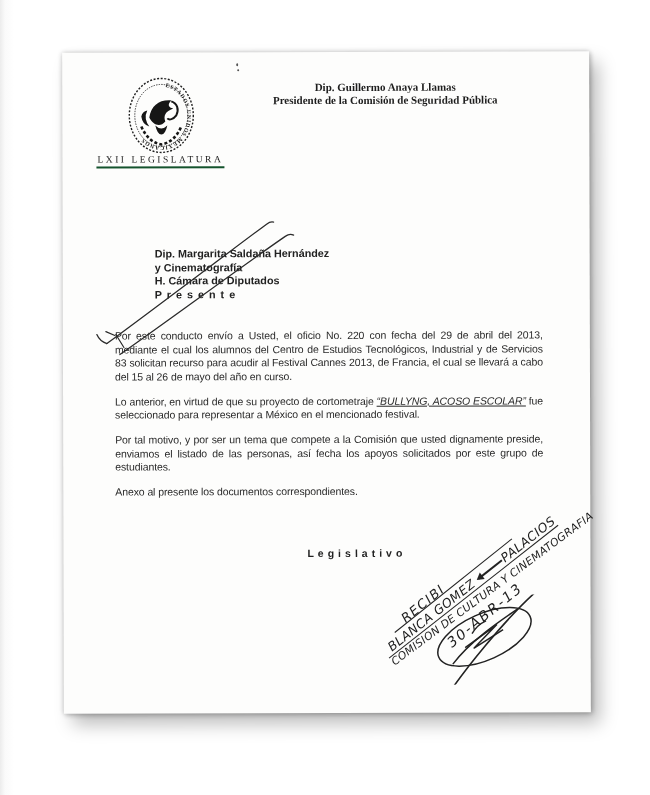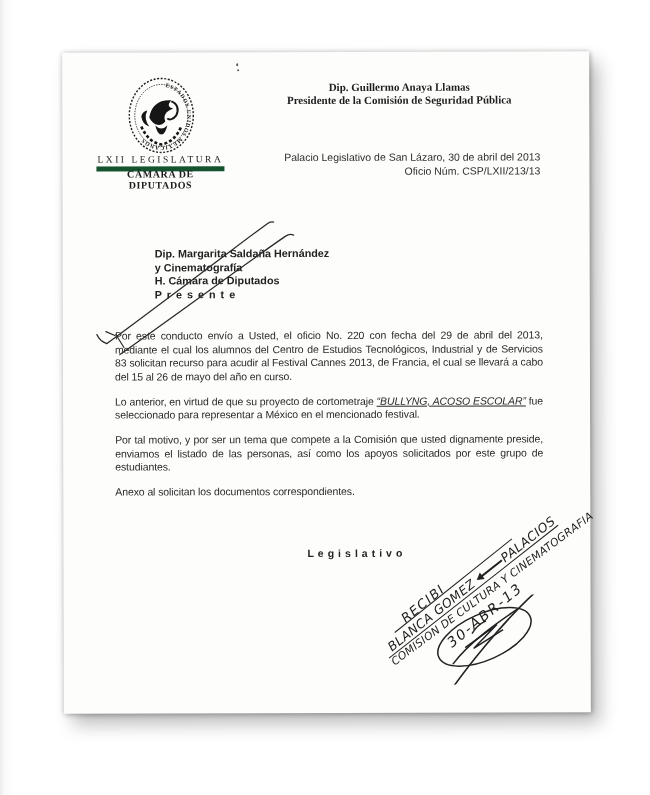--- a/index.html
+++ b/index.html
@@ -17,30 +17,30 @@
     position:absolute;left:63px;top:52px;width:527px;height:661px;
     background:#fdfdfc;
     box-shadow:0 0 5px rgba(0,0,0,.22), 9px 11px 18px rgba(0,0,0,.26), 2px 2px 5px rgba(0,0,0,.14);
     transform:rotate(-0.15deg);
   }
   
   .emblem{position:absolute;left:64px;top:22px;width:70px;height:82px;}
   .legislature{
     position:absolute;left:34px;top:102px;width:128px;text-align:center;
     font-family:"Liberation Serif",serif;font-size:9.5px;letter-spacing:2.5px;
-    color:#1c1c1c;border-bottom:5px solid #14532d;padding-bottom:2px;
+    color:#1c1c1c;border-bottom:2px solid #14532d;padding-bottom:2px;
     font-variant:small-caps;
   }
   .chamber{
     position:absolute;left:34px;top:116px;width:128px;text-align:center;
     font-family:"Liberation Serif",serif;font-size:10px;letter-spacing:0.6px;
     color:#1c1c1c;font-variant:small-caps;font-weight:600;
   }
   .head-block{
-    position:absolute;left:187px;top:29px;width:300px;text-align:center;
+    position:absolute;left:173px;top:29px;width:300px;text-align:center;
     font-family:"Liberation Serif",serif;font-weight:bold;font-size:11px;
     color:#1e1e1e;line-height:13px;
   }
   .date-block{
     position:absolute;right:49px;top:98px;width:320px;text-align:right;
     font-size:10.5px;color:#2e2e2e;line-height:14px;
   }
   
   .recipient{
     position:absolute;left:92px;top:195px;
@@ -100,44 +100,39 @@
           <textPath href="#ringPath" startOffset="4">ESTADOS UNIDOS MEXICANOS</textPath>
         </text>
         <path d="M23 43 C 25 31 33 25 45 26 C 41 30 42 33 47 34 C 39 37 37 41 39 47 C 34 53 27 51 23 43 Z" fill="#161616"></path>
         <path d="M45 27 C 51 29 53 35 50 41 C 47 45 43 46 41 44" fill="none" stroke="#161616" stroke-width="2"></path>
         <path d="M21 36 q-4 8 2 16 q-7 -2 -8 -10 q1 -5 6 -6 z" fill="#161616"></path>
         <path d="M29 51 q6 6 12 0 q-2 9 -6 9 q-4 0 -6 -9 z" fill="#161616"></path>
         <path d="M15 52 q7 16 20 18 q13 -2 20 -18" fill="none" stroke="#161616" stroke-width="2.6" stroke-dasharray="3 2.2"></path>
       </svg>
     </div>
     <div class="legislature">LXII LEGISLATURA</div>
-    <div class="chamber">CÁMARA DE DIPUTADOS</div>
 
     <div class="head-block">
       <div>Dip. Guillermo Anaya Llamas</div>
       <div>Presidente de la Comisión de Seguridad Pública</div>
     </div>
 
-    <div class="date-block">
-      <div>Palacio Legislativo de San Lázaro, 30 de abril del 2013</div>
-      <div>Oficio Núm. CSP/LXII/213/13</div>
-    </div>
 
     <div class="recipient">
       <div>Dip. Margarita Saldaña Hernández</div>
       <div>y Cinematografía</div>
       <div>H. Cámara de Diputados</div>
       <div class="presente">P r e s e n t e</div>
     </div>
 
     <div class="bodytext">
       <p>Por este conducto envío a Usted, el oficio No. 220 con fecha del 29 de abril del 2013, mediante el cual los alumnos del Centro de Estudios Tecnológicos, Industrial y de Servicios 83 solicitan recurso para acudir al Festival Cannes 2013, de Francia, el cual se llevará a cabo del 15 al 26 de mayo del año en curso.</p>
       <p><span>Lo anterior, en virtud de que su proyecto de cortometraje </span><span class="hl">“BULLYNG, ACOSO ESCOLAR”</span><span> fue seleccionado para representar a México en el mencionado festival.</span></p>
-      <p>Por tal motivo, y por ser un tema que compete a la Comisión que usted dignamente preside, enviamos el listado de las personas, así como los apoyos solicitados por este grupo de estudiantes.</p>
-      <p>Anexo al solicitan los documentos correspondientes.</p>
+      <p>Por tal motivo, y por ser un tema que compete a la Comisión que usted dignamente preside, enviamos el listado de las personas, así fecha los apoyos solicitados por este grupo de estudiantes.</p>
+      <p>Anexo al presente los documentos correspondientes.</p>
     </div>
 
     <div class="closing">Legislativo</div>
 
     <svg class="ink-overlay" viewBox="0 0 527 661">
       <path d="M44 291 q-7 -2 -10 -9" fill="none" stroke="#2b2b2b" stroke-width="1.3" stroke-linecap="round"></path>
       <path d="M44 291 C 92 256 162 203 204 172 q4 -3 7 -2" fill="none" stroke="#2b2b2b" stroke-width="1.3" stroke-linecap="round"></path>
       <path d="M57 302 C 110 265 182 212 223 184 q4 -3 8 -1" fill="none" stroke="#2b2b2b" stroke-width="1.3" stroke-linecap="round"></path>
       <path d="M53 282 l8 13" fill="none" stroke="#2b2b2b" stroke-width="1.2" stroke-linecap="round"></path>
       <path d="M43 279 l9 4" fill="none" stroke="#2b2b2b" stroke-width="1.2" stroke-linecap="round"></path>

